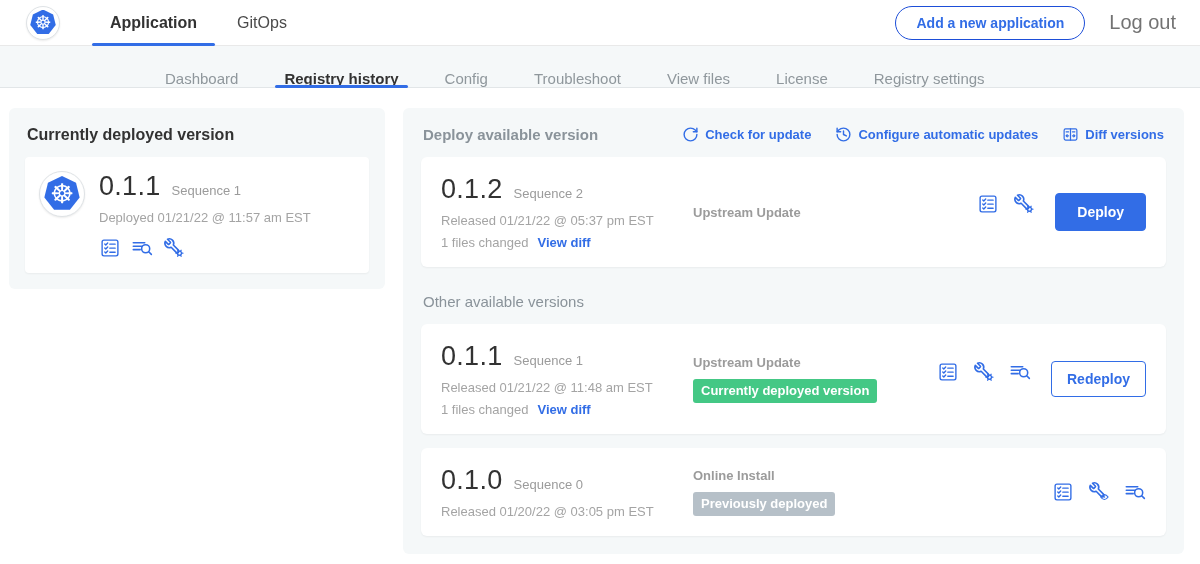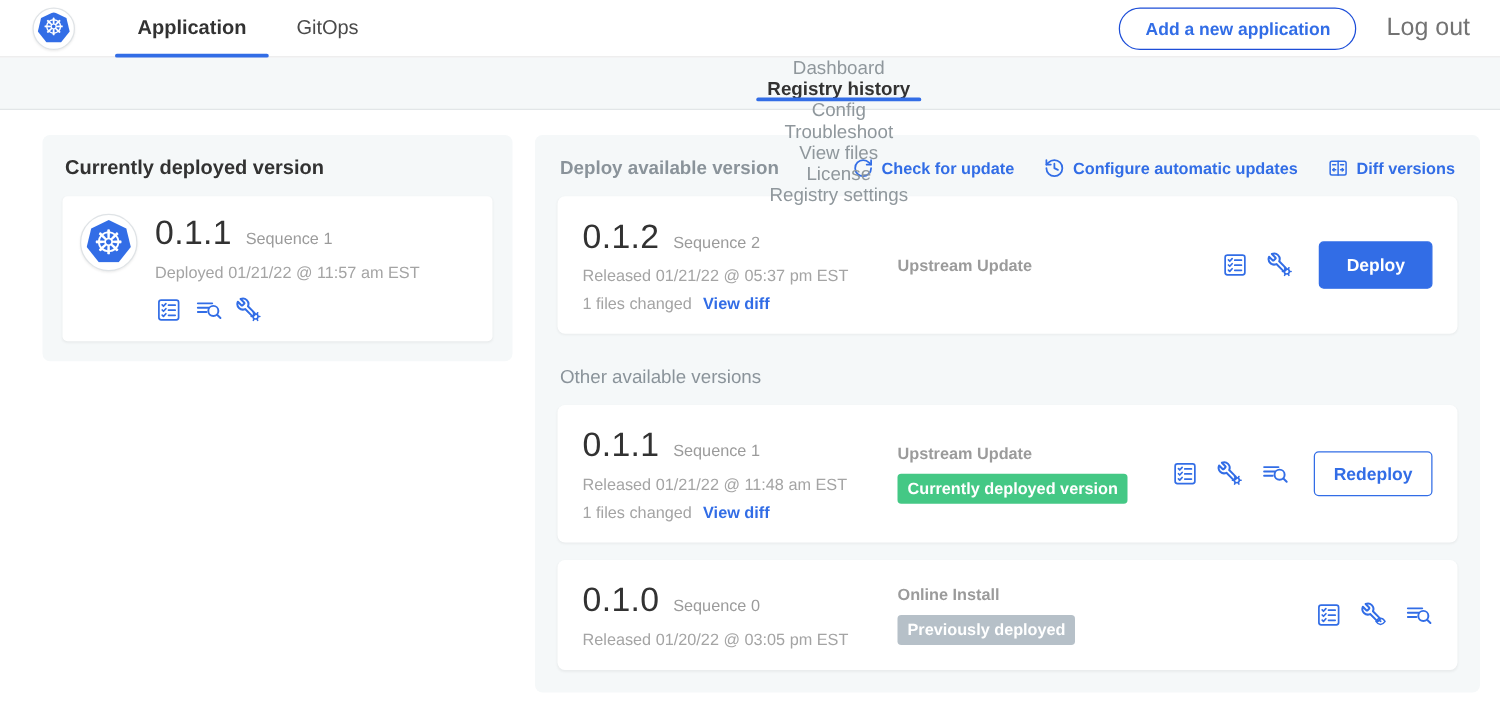--- a/index.html
+++ b/index.html
@@ -13,27 +13,27 @@
   .k8s-badge.big .k8s-hept { width:36px; height:36px; font-size:27px; }
   .top-tabs { display:flex; height:100%; }
   .top-tab { display:flex; align-items:center; padding:0 20px; font-size:16px; color:#4a4a4a; position:relative; cursor:pointer; }
   .top-tab.active { color:#323232; font-weight:bold; }
   .top-tab.active::after { content:""; position:absolute; left:2px; right:2px; bottom:-1px; height:3px; background:#326de6; border-radius:2px; }
   .top-spacer { flex:1; }
   .add-app-btn { border:1px solid #1d4ed8; background:#fff; color:#326de6; font-size:14px; font-weight:bold; border-radius:17px; padding:8px 20px; cursor:pointer; font-family:inherit; }
   .logout { margin-left:24px; font-size:20px; color:#737373; cursor:pointer; }
 
   
-  .subnav { height:42px; background:#f5f8f9; border-bottom:1px solid #e2e6e8; display:flex; align-items:center; padding-left:142px;flex-direction:column; }
+  .subnav { height:42px; background:#f5f8f9; border-bottom:1px solid #e2e6e8; display:flex; align-items:flex-end; padding-left:142px; }
   .sub-tab { display:flex; align-items:center; padding:0 23px; font-size:15px; color:#8f979c; position:relative; cursor:pointer; white-space:nowrap; }
   .sub-tab.active { color:#323232; font-weight:bold; }
   .sub-tab.active::after { content:""; position:absolute; left:14px; right:14px; bottom:-1px; height:3px; background:#326de6; border-radius:2px; }
 
   
-  .main { display:flex; align-items:flex-start; gap:18px; padding:20px 16px 0 34px; }
+  .main { display:flex; align-items:flex-start; gap:18px; padding:20px 16px 0 9px; }
   .icon { width:22px; height:22px; color:#326de6; flex-shrink:0; cursor:pointer; }
   .icon.sm { width:17px; height:17px; }
 
   
   .deployed-panel { width:376px; flex-shrink:0; background:#f5f8f9; border-radius:6px; padding:14px 16px 16px; }
   .deployed-title { font-size:16px; font-weight:bold; color:#323232; margin:4px 0 13px 2px; }
   .deployed-card { background:#fff; border-radius:4px; box-shadow:0 1px 2px rgba(0,0,0,.05); padding:14px; display:flex; gap:14px; }
   .version-line { display:flex; align-items:baseline; gap:11px; }
   .version-big { font-size:27px; font-weight:normal; color:#323232; letter-spacing:.3px; }
   .seq-label { font-size:13px; color:#9b9b9b; }
@@ -51,21 +51,21 @@
   .version-card { background:#fff; border-radius:6px; box-shadow:0 1px 2px rgba(0,0,0,.05); padding:17px 20px; display:flex; align-items:center; }
   .version-card + .version-card { margin-top:14px; }
   .vc-left { width:252px; flex-shrink:0; }
   .files-line { font-size:13px; color:#a4a4a4; margin-top:7px; display:flex; gap:9px; align-items:baseline; }
   .view-diff { color:#326de6; font-weight:bold; cursor:pointer; }
   .vc-mid { flex:1; min-width:0; }
   .source-label { font-size:13px; font-weight:bold; color:#9b9b9b; }
   .badge { display:inline-block; margin-top:9px; padding:4px 8px 5px; border-radius:3px; font-size:13px; font-weight:bold; color:#fff; }
   .badge.green { background:#44c885; }
   .badge.gray  { background:#b6c0c8; }
-  .vc-right { display:flex; align-items:center; gap:14px; padding-left:12px; }
+  .vc-right { display:flex; gap:14px; padding-left:12px; }
   .btn { font-family:inherit; font-size:14px; font-weight:bold; border-radius:4px; cursor:pointer; }
   .btn.primary { background:#326de6; color:#fff; border:1px solid #326de6; padding:10px 21px; margin-left:6px; }
   .btn.outline { background:#fff; color:#326de6; border:1px solid #326de6; padding:9px 15px; margin-left:6px; }
   .hidden-defs { position:absolute; width:0; height:0; overflow:hidden; }
 </style>
 </head>
 <body>
 
 <svg class="hidden-defs" aria-hidden="true">
   <defs>

